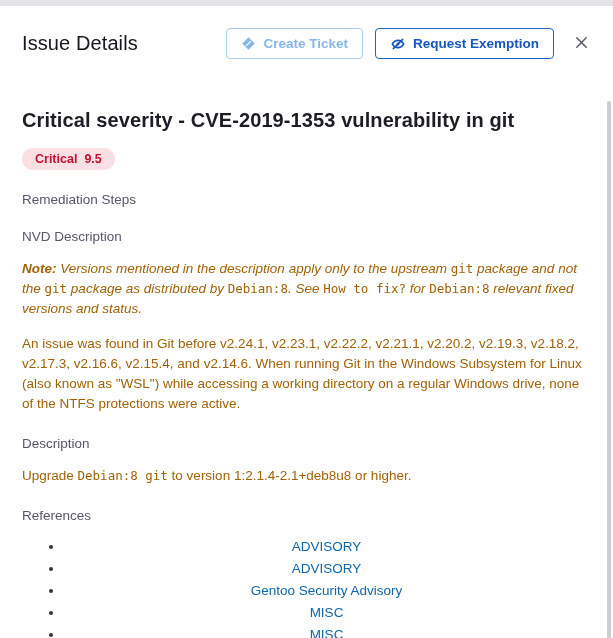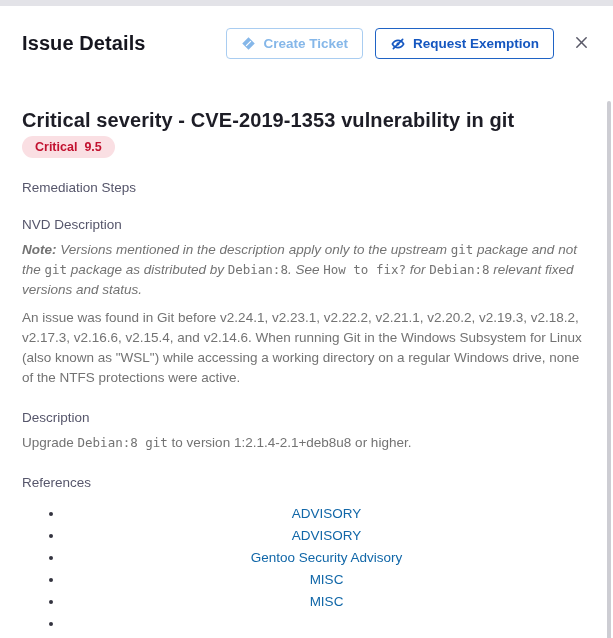--- a/index.html
+++ b/index.html
@@ -13,21 +13,21 @@
     position: absolute; top: 0; left: 0; width: 613px; height: 6px;
     background: #e3e3e8;
   }
   .panel { position: absolute; top: 6px; left: 0; width: 613px; height: 632px; background:#fff; }
 
   .header {
     display: flex; align-items: center; justify-content: space-between;
     padding: 22px 22px 0 22px;
   }
   .header h1 {
-    font-size: 20px; font-weight: 700; color: #16161f; letter-spacing: .1px;
+    font-size: 20px; font-weight: 400; color: #16161f; letter-spacing: .1px;
   }
   .header-actions { display: flex; align-items: center; gap: 12px; }
   .btn {
     display: inline-flex; align-items: center; gap: 7px;
     height: 31px; padding: 4px 14px; border-radius: 4px; background: #fff;
     font-size: 13.5px; cursor: pointer; font-family: inherit;
   }
   .btn-create {
     border: 1px solid #a9cdf1; color: #85b7e9; font-weight: 700;
   }
@@ -39,27 +39,27 @@
     background: none; border: none; cursor: pointer; padding: 2px;
     margin-left: 6px; display: flex; align-items: center;
   }
 
   .content { padding: 50px 24px 0 22px; }
   .issue-title {
     font-size: 20px; font-weight: 700; color: #1d1d26; letter-spacing: .1px;
   }
   .severity-badge {
     display: inline-flex; align-items: flex-end; gap: 7px;
-    margin-top: 4px; padding: 4px 13px; border-radius: 12px;
+    margin-top: 16px; padding: 4px 13px; border-radius: 12px;
     background: #fadfe3; color: #c2112f; font-size: 12.5px; font-weight: 700;
   }
   .sec-heading {
     font-size: 13.5px; font-weight: 400; color: #56566b; margin-top: 22px;
   }
-  .para { font-size: 13.5px; line-height: 1.48; margin-top: 8px; color: #737373; max-width: 578px; }
+  .para { font-size: 13.5px; line-height: 1.48; margin-top: 15px; color: #a16207; max-width: 578px; }
   .seg-bi { font-weight: 700; font-style: italic; }
   .seg-i  { font-style: italic; }
   .seg-r  { }
   .seg-m  { font-family: "DejaVu Sans Mono", "Liberation Mono", monospace; font-size: 12.5px; }
 
   ul.refs { margin-top: 15px; padding-left: 42px; }
   ul.refs li {
     font-size: 13.5px; line-height: 1.34; color: #33333f; margin-bottom: 4px; text-align: center;
   }
   ul.refs a { color: #1167a8; text-decoration: none; cursor: pointer; }

